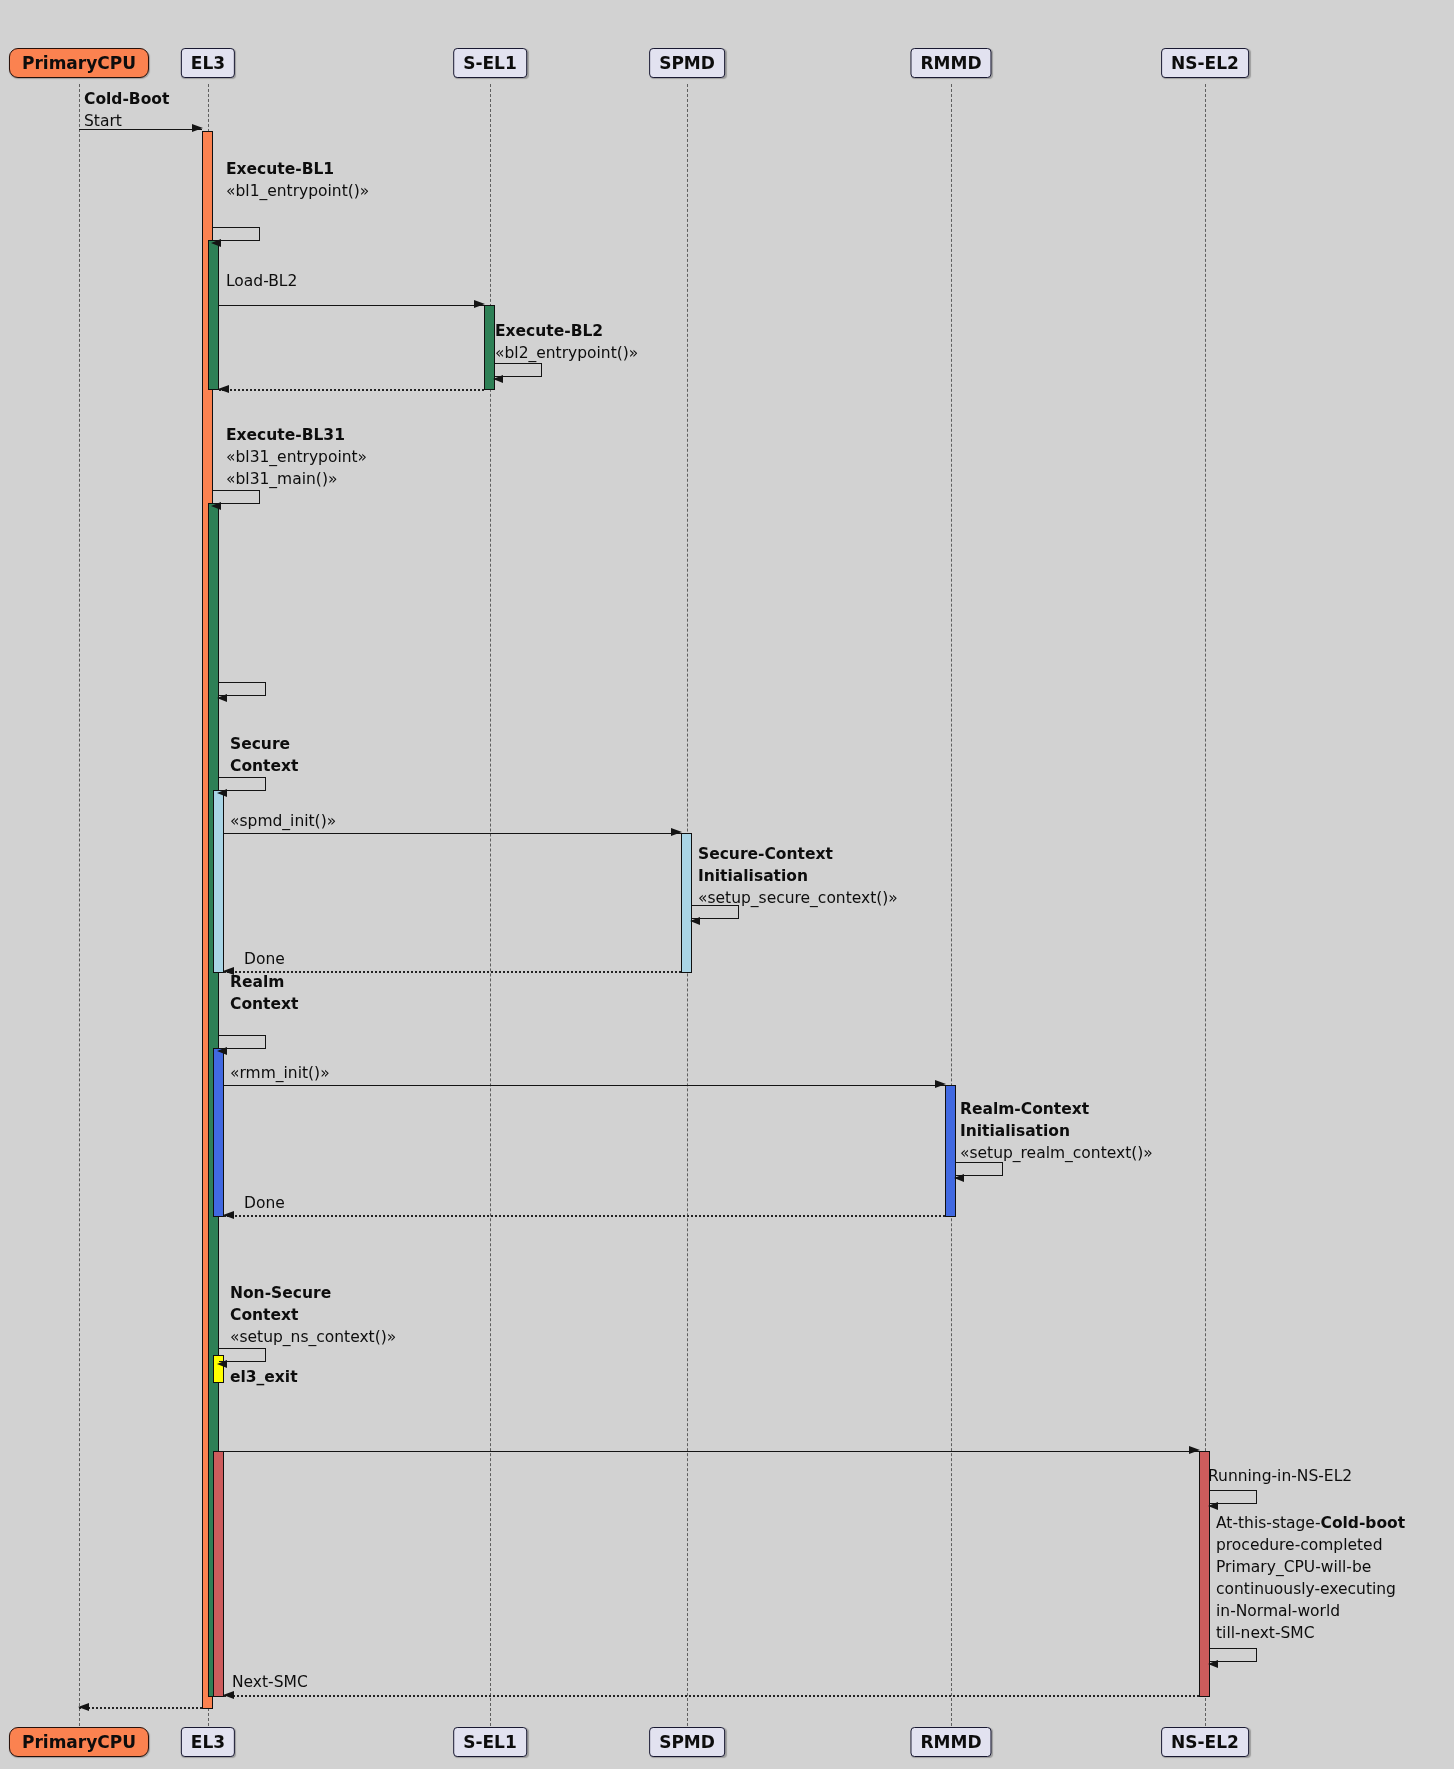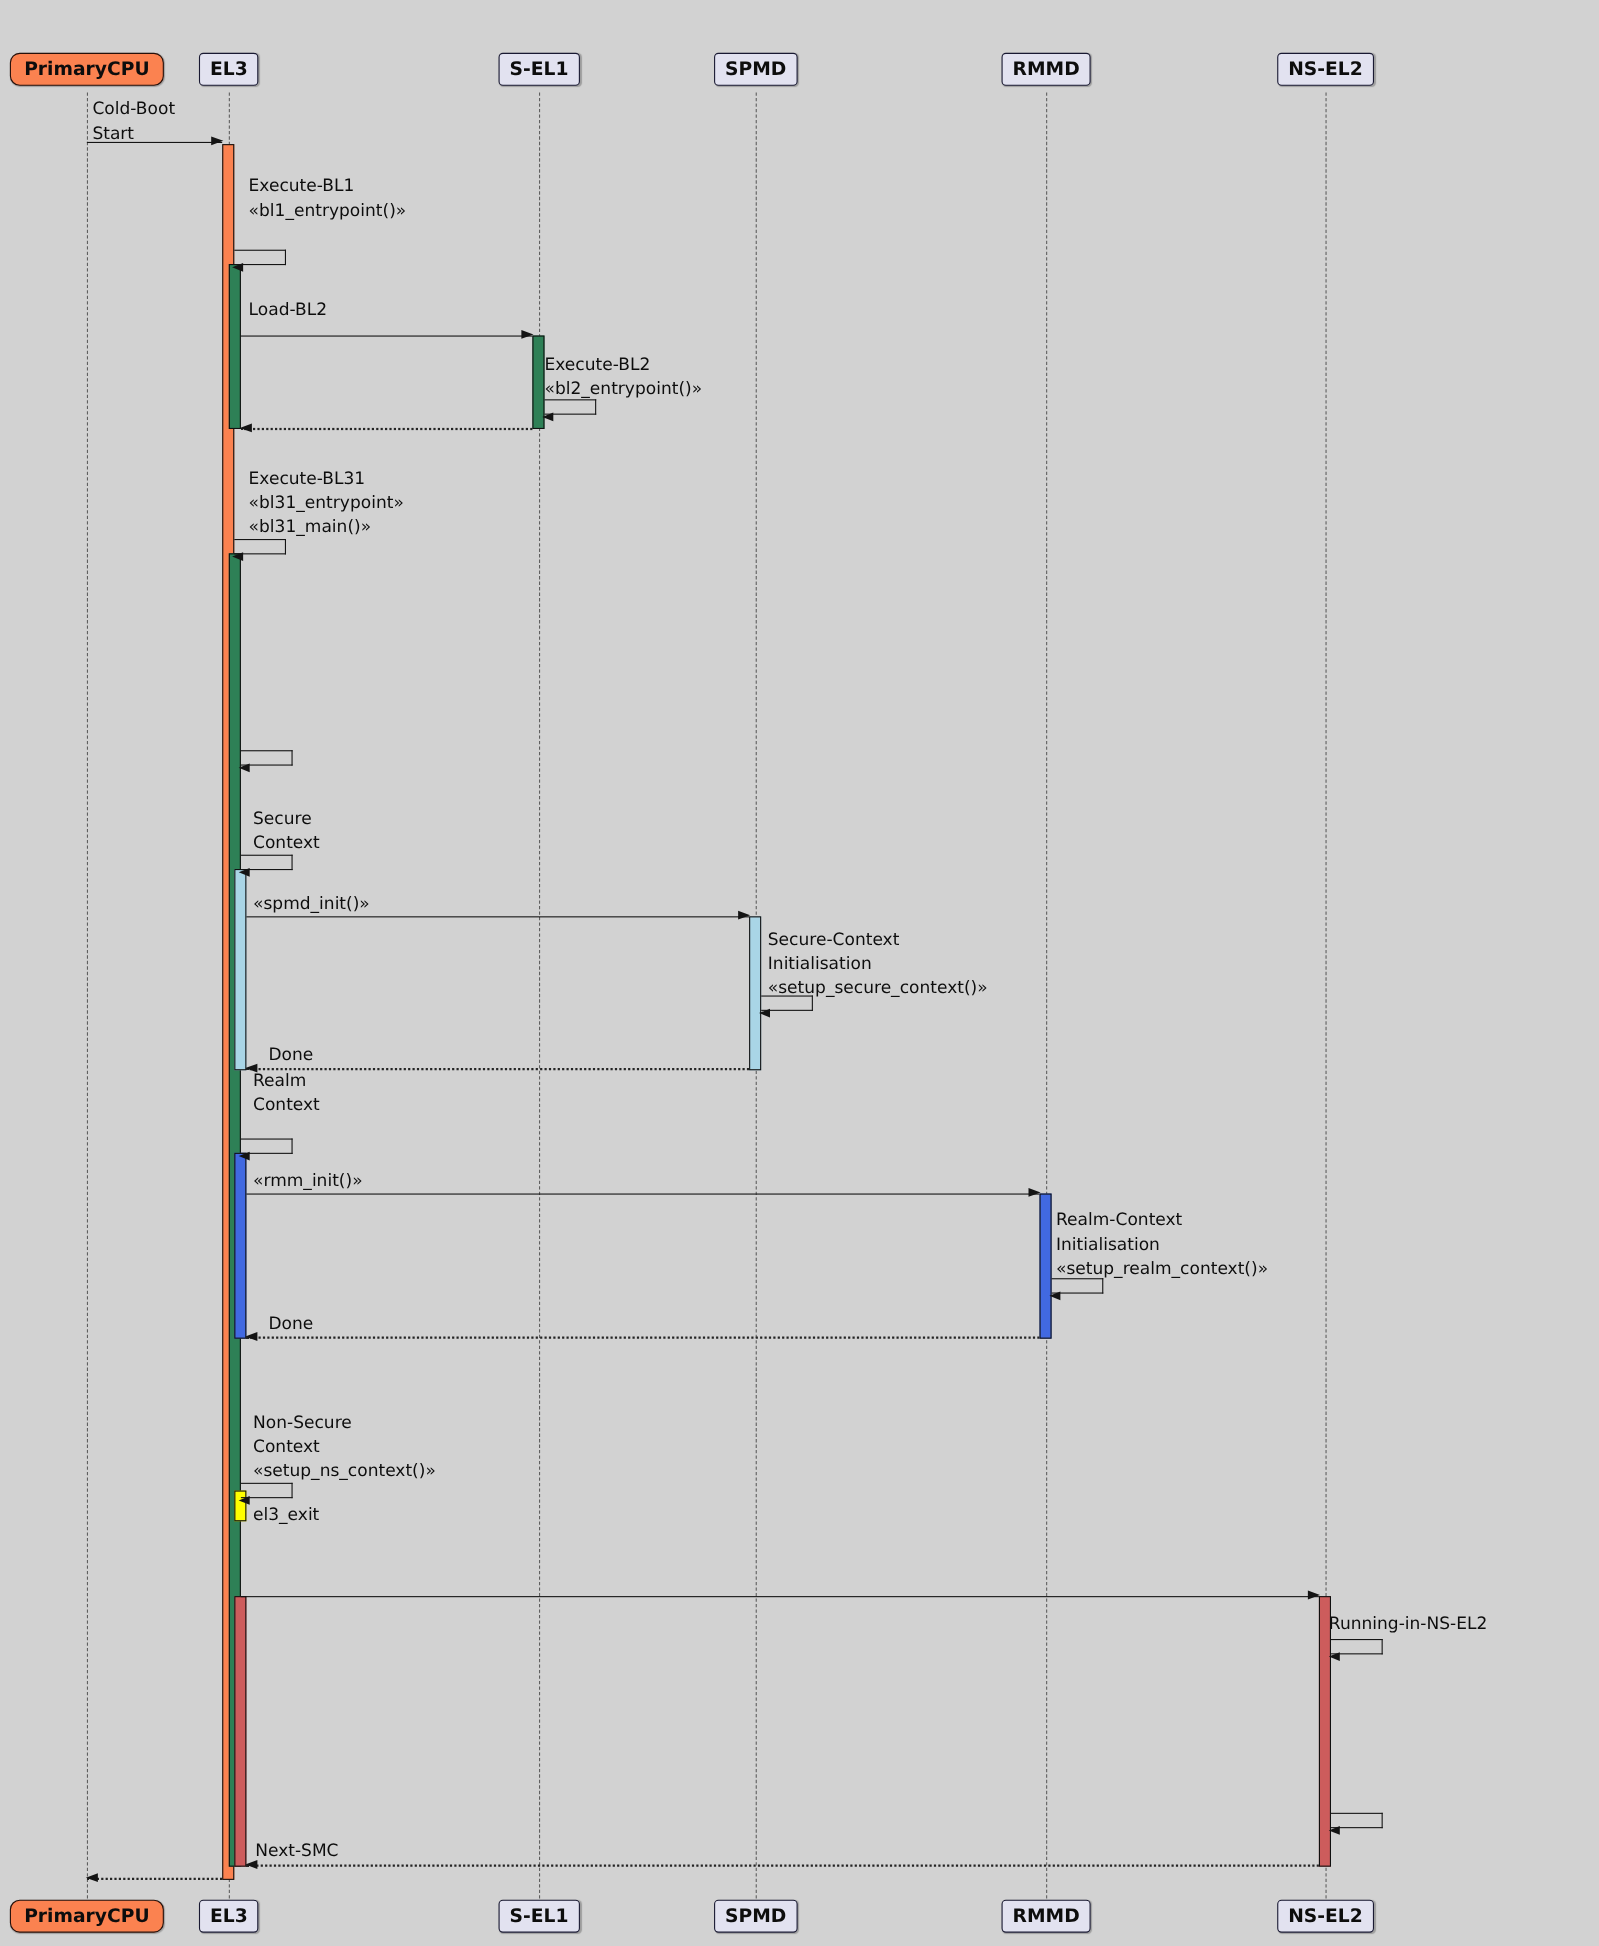--- a/index.html
+++ b/index.html
@@ -29,21 +29,21 @@
     position:absolute; width:11px; box-sizing:border-box;
     border:1.3px solid #101010;
   }
   .c-orange { background:#fb8250; }
   .c-green  { background:#2e8056; }
   .c-lblue  { background:#a9d5e6; }
   .c-blue   { background:#4169e1; }
   .c-yellow { background:#ffff00; }
   .c-red    { background:#cd5c5c; }
   .msg { position:absolute; font-size:15.5px; line-height:22px; white-space:nowrap; }
-  .b { font-weight:normal; }
+  .b { font-weight:bold; }
   .call { position:absolute; height:0; border-top:1.9px solid #141414; }
   .call::after {
     content:''; position:absolute; right:-1px; top:-5.6px; width:0; height:0;
     border-style:solid; border-width:4.5px 0 4.5px 11px;
     border-color:transparent transparent transparent #141414;
   }
   .ret { position:absolute; height:0; border-top:2px dotted #242424; }
   .ret::before {
     content:''; position:absolute; left:-1px; top:-5.6px; width:0; height:0;
     border-style:solid; border-width:4.5px 11px 4.5px 0;
@@ -170,20 +170,28 @@
   <div class="msg" style="left:230px; top:1282px">
     <div class="b">Non-Secure</div>
     <div class="b">Context</div>
     <div>«setup_ns_context()»</div>
   </div>
 
   <div class="msg b" style="left:230px; top:1366px">el3_exit</div>
 
   <div class="msg" style="left:1208px; top:1465px">Running-in-NS-EL2</div>
 
+  <div class="msg" style="left:1216px; top:1512px">
+    <div><span>At-this-stage-</span><span class="b">Cold-boot</span></div>
+    <div>procedure-completed</div>
+    <div>Primary_CPU-will-be</div>
+    <div>continuously-executing</div>
+    <div>in-Normal-world</div>
+    <div>till-next-SMC</div>
+  </div>
 
   <div class="msg" style="left:232px; top:1671px">Next-SMC</div>
 
   <div class="box cpu" style="left:79px;  top:1727px">PrimaryCPU</div>
   <div class="box" style="left:208px;  top:1727px">EL3</div>
   <div class="box" style="left:490px;  top:1727px">S-EL1</div>
   <div class="box" style="left:687px;  top:1727px">SPMD</div>
   <div class="box" style="left:951px;  top:1727px">RMMD</div>
   <div class="box" style="left:1205px; top:1727px">NS-EL2</div>
 

